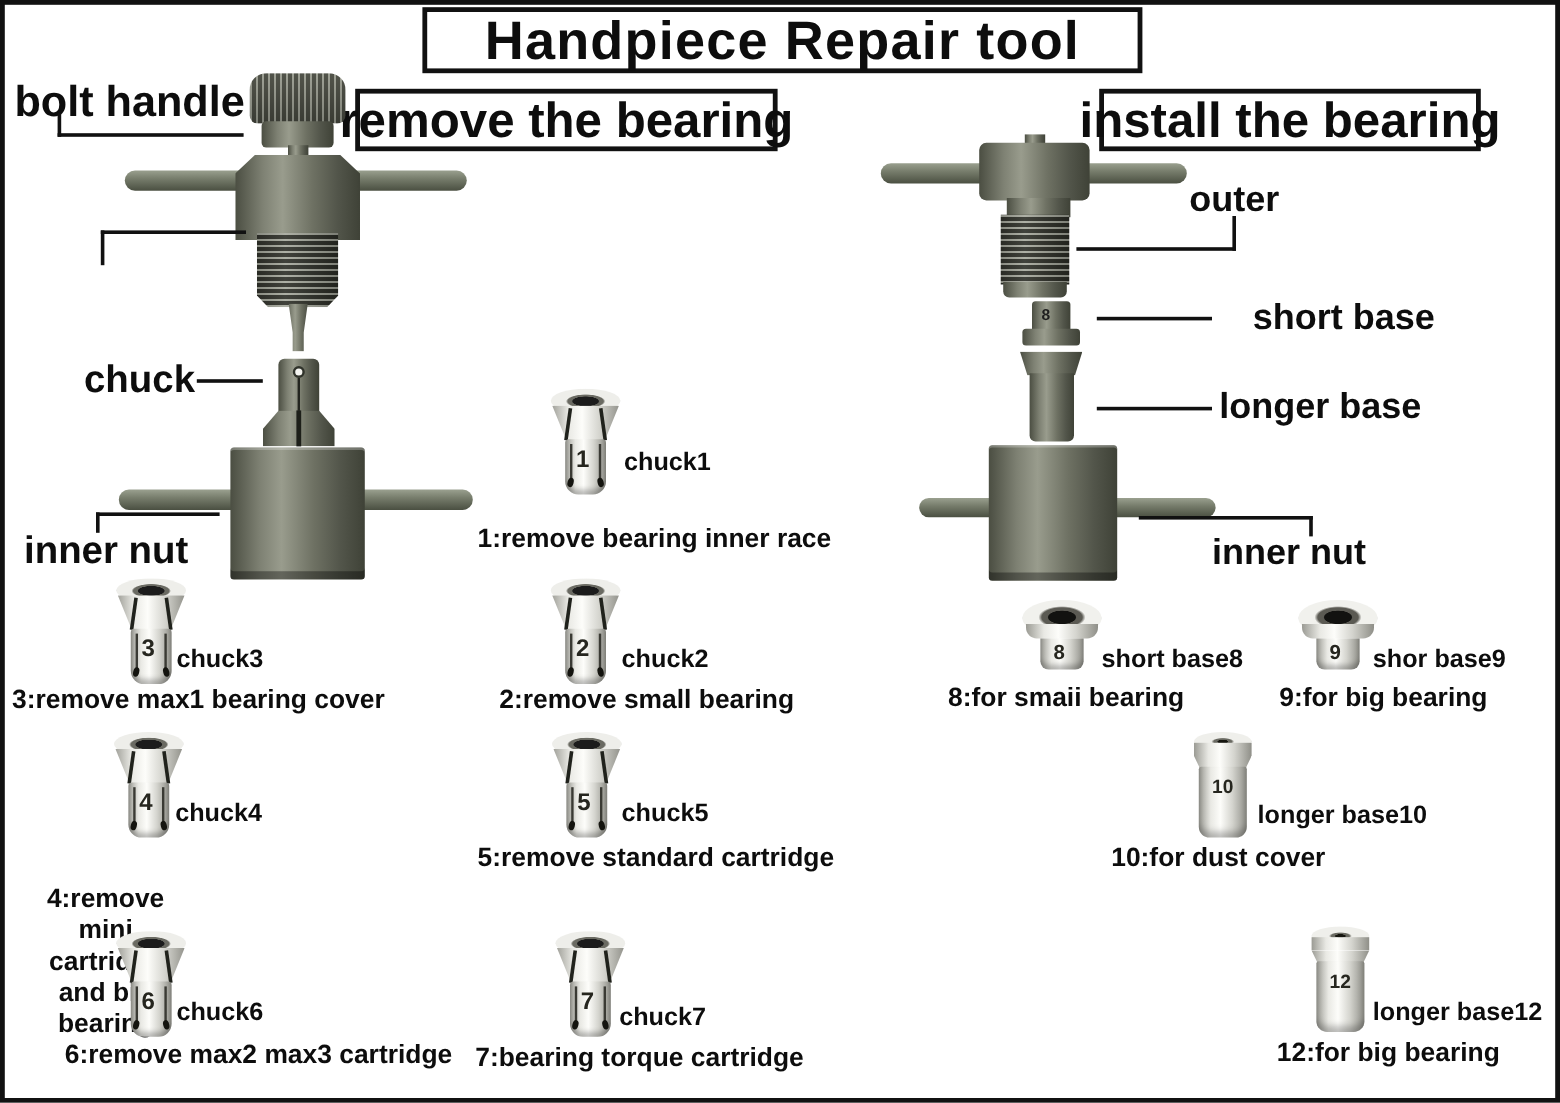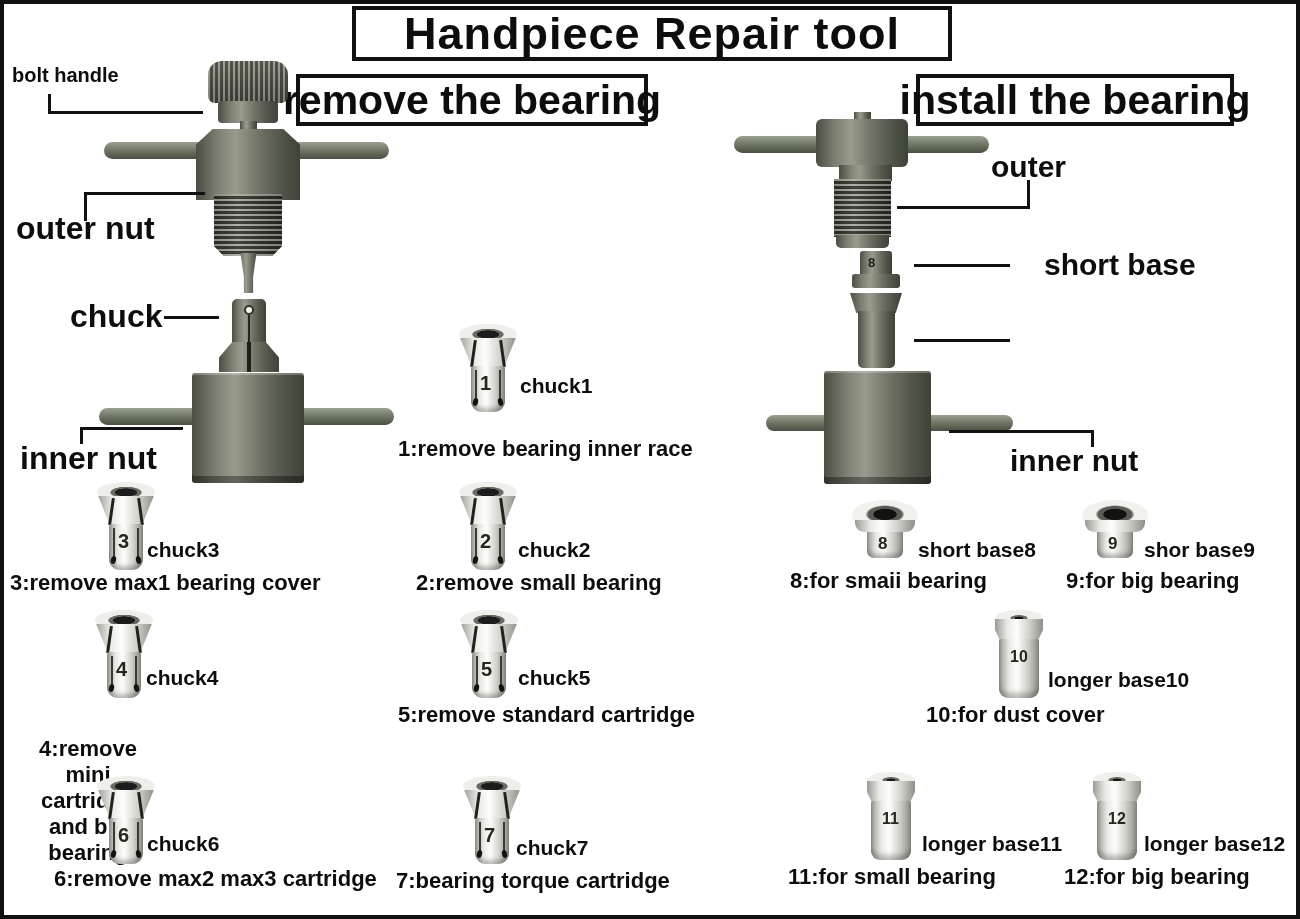--- a/index.html
+++ b/index.html
@@ -18,21 +18,21 @@
     font-size:45px; font-weight:bold; letter-spacing:1px; white-space:nowrap;
   }
   .section-box {
     border:4px solid #111; background:#fff; box-sizing:border-box;
     display:flex; align-items:center; justify-content:center;
     font-size:41px; font-weight:bold; white-space:nowrap;
   }
   .remove-box { left:292px; top:70px; width:352px; height:52px; }
   .install-box { left:912px; top:70px; width:318px; height:52px; }
   .ann { font-weight:bold; white-space:nowrap; }
-  .a-bolt   { left:8px;    top:60px;  font-size:20px; }
+  .a-bolt   { left:8px;    top:60px;  font-size:36px; }
   .a-onut   { left:12px;   top:206px; font-size:32px; }
   .a-chuck  { left:66px;   top:294px; font-size:32px; }
   .a-innl   { left:16px;   top:436px; font-size:32px; }
   .a-outer  { left:987px;  top:146px; font-size:30px; }
   .a-sbase  { left:1016px; top:244px; font-size:30px;margin-left:24px; }
   .a-lbase  { left:1012px; top:318px; font-size:30px; }
   .a-innr   { left:1006px; top:440px; font-size:30px; }
 
   
   .lead { position:absolute; }
@@ -199,35 +199,35 @@
     <div class="abs rt-sbfl metal"></div>
     <div class="abs rt-lbtap metal"></div>
     <div class="abs rt-lbbody metal"></div>
     <div class="abs rt-bar2 bar"></div>
     <div class="abs rt-inner metal"></div>
   </div>
 
   <span class="abs ann a-bolt">bolt handle</span>
   <div class="lead ld-bolt"></div>
 
-  <span class="abs ann a-onut">outer nut</span>
   <div class="lead ld-onut"></div>
 
   <span class="abs ann a-chuck">chuck</span>
   <div class="lead ld-chuck"></div>
 
   <span class="abs ann a-innl">inner nut</span>
   <div class="lead ld-innl"></div>
 
   <span class="abs ann a-outer">outer</span>
   <div class="lead ld-outer"></div>
 
   <span class="abs ann a-sbase">short base</span>
   <div class="lead ld-sbase"></div>
 
+  <span class="abs ann a-lbase">longer base</span>
   <div class="lead ld-lbase"></div>
 
   <span class="abs ann a-innr">inner nut</span>
   <div class="lead ld-innr"></div>
 
   <div class="pfig p1">
     <div class="chuck-g">
       <div class="c-cap"></div>
       <div class="c-skirt silver"></div>
       <div class="c-sl1"></div>
@@ -373,31 +373,20 @@
       <div class="lb-disc"></div>
       <div class="lb-collar silver"></div>
       <div class="lb-taper silver"></div>
       <div class="lb-body silver"></div>
       <span class="pnum">10</span>
     </div>
     <span class="plabel">longer base10</span>
     <span class="pcap">10:for dust cover</span>
   </div>
 
-  <div class="pfig p11">
-    <div class="lb-g">
-      <div class="lb-disc"></div>
-      <div class="lb-collar silver"></div>
-      <div class="lb-taper silver"></div>
-      <div class="lb-body silver"></div>
-      <span class="pnum">11</span>
-    </div>
-    <span class="plabel">longer base11</span>
-    <span class="pcap">11:for small bearing</span>
-  </div>
 
   <div class="pfig p12">
     <div class="lb-g">
       <div class="lb-disc"></div>
       <div class="lb-collar silver"></div>
       <div class="lb-taper silver"></div>
       <div class="lb-body silver"></div>
       <span class="pnum">12</span>
     </div>
     <span class="plabel">longer base12</span>

